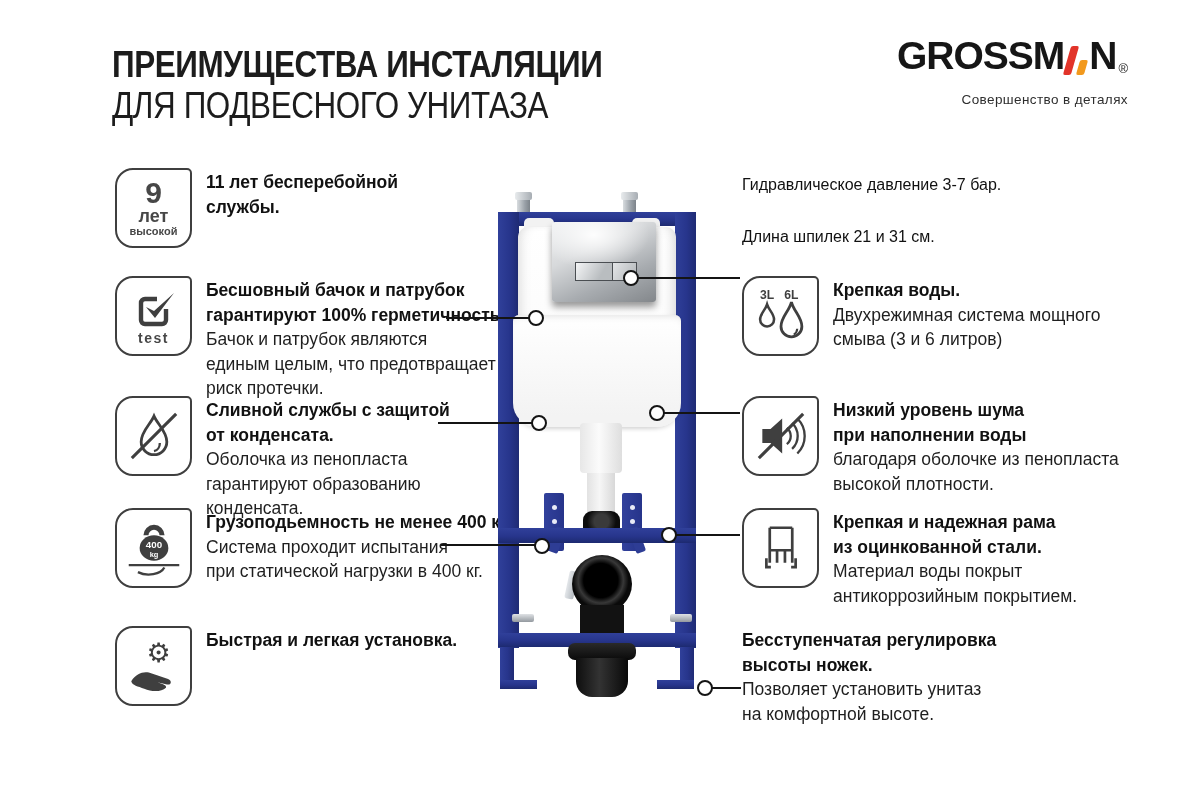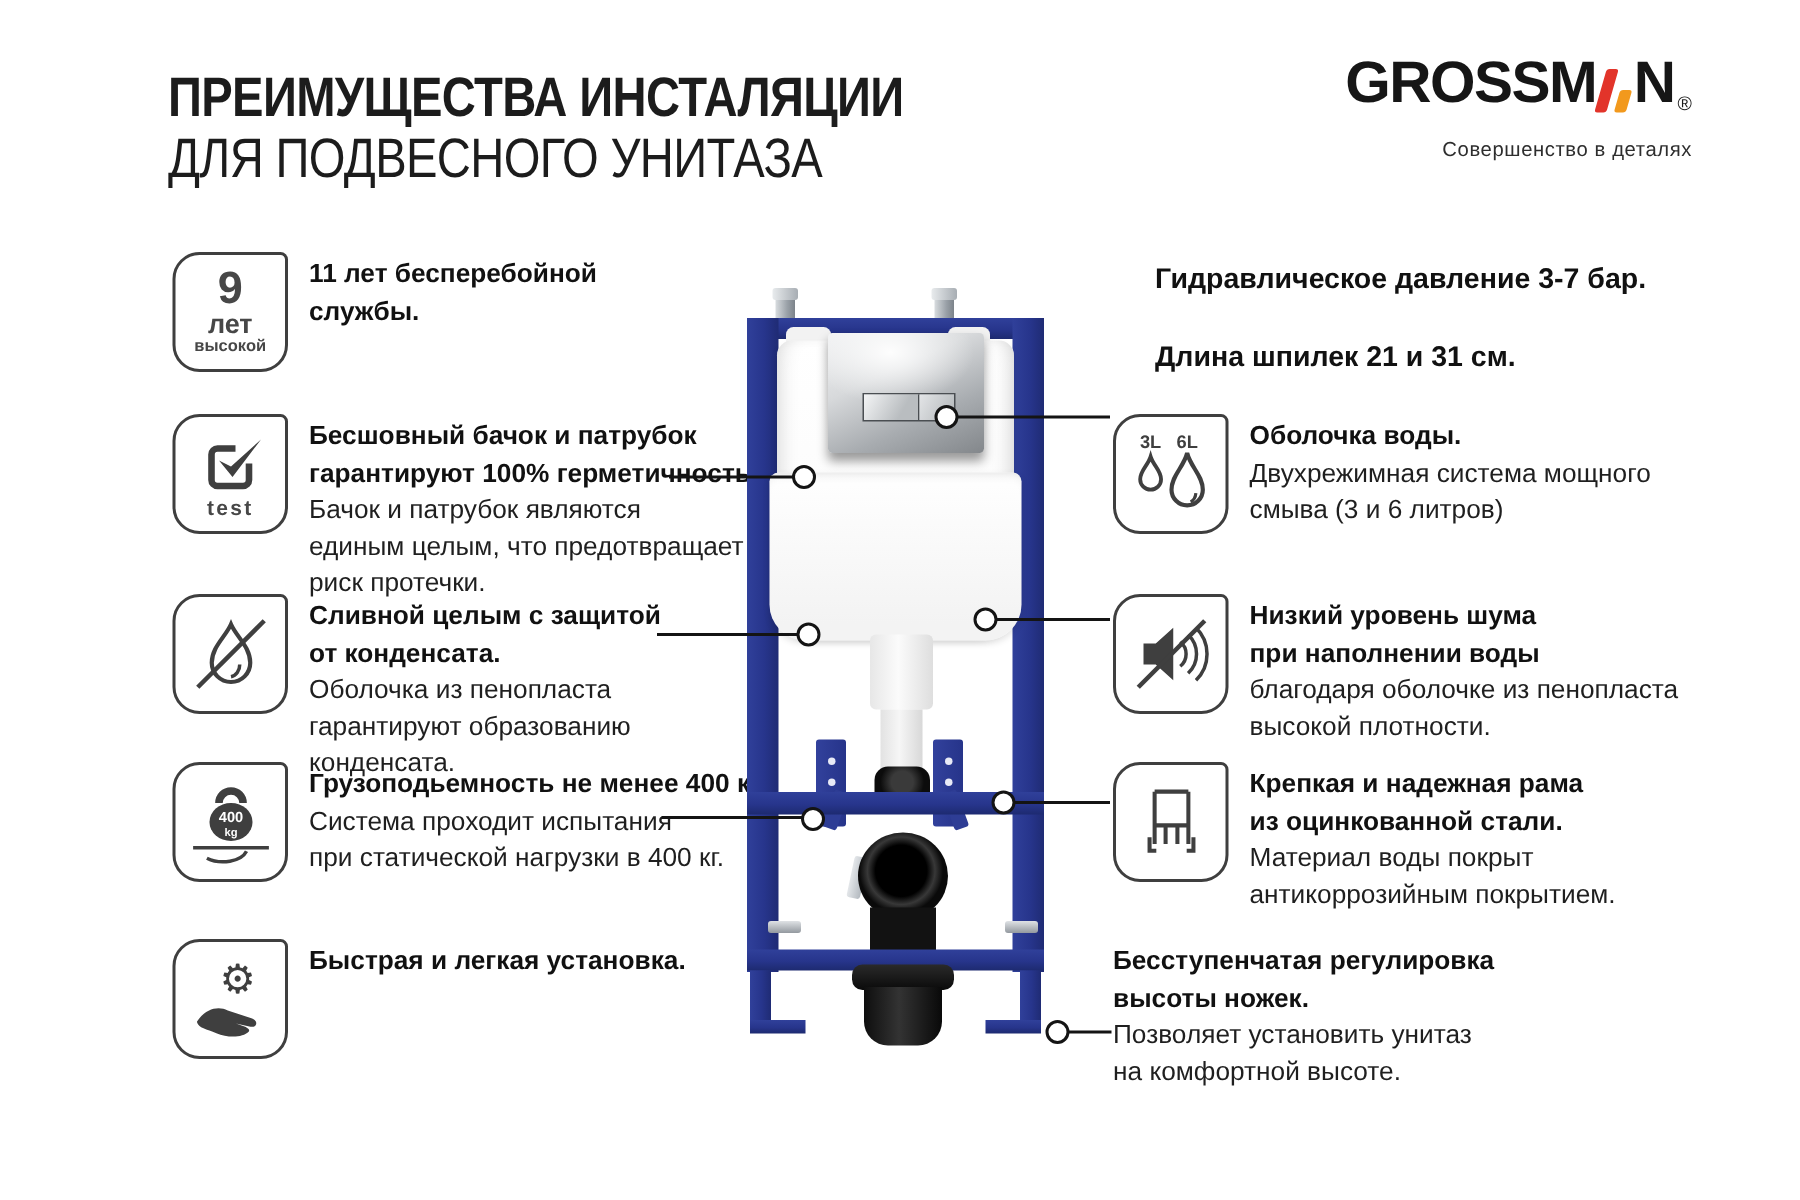--- a/index.html
+++ b/index.html
@@ -24,21 +24,21 @@
   .logo-tagline { font-size:13.5px; color:#2e2e2e; letter-spacing:0.4px; margin-top:16px; }
 
   
   .feature { display:flex; align-items:flex-start; }
   .icon-box { flex:0 0 77px; width:77px; height:80px; border:2.5px solid #3f3f3f;
               border-radius:18px 5px 18px 18px; display:flex; flex-direction:column;
               align-items:center; justify-content:center; color:#474747; background:#fff; }
   .feat-text { margin-left:14px; padding-top:2px; }
   .feat-bold { font-size:17.5px; font-weight:700; line-height:24.5px; white-space:pre-line; color:#111; }
   .feat-reg  { font-size:17.5px; font-weight:400; line-height:24.5px; white-space:pre-line; color:#1f1f1f; }
-  .spec { font-size:19px; font-weight:700; color:#111;margin-left:28px; }
+  .spec { font-size:16px; font-weight:400; color:#111; }
 
   
   .ten-big { font-size:30px; font-weight:700; line-height:28px; }
   .ten-mid { font-size:18px; font-weight:700; line-height:18px; }
   .ten-small { font-size:11px; font-weight:700; line-height:13px; }
   
   .test-label { font-size:14px; font-weight:700; letter-spacing:1.5px; line-height:13px; margin-top:1px; }
   
   .gear-glyph { font-size:27px; line-height:26px; color:#3f3f3f; margin-left:10px; }
 
@@ -141,21 +141,21 @@
 
 <div class="abs feature" style="left:115px; top:396px;">
   <div class="icon-box">
     <svg width="56" height="60" viewBox="0 0 48 50">
       <path class="ln" d="M24 8 C21 15 13 21 13 30 a11 11 0 0 0 22 0 C35 21 27 15 24 8 Z"></path>
       <path class="ln" style="stroke-width:2" d="M29 31 a6 7 0 0 1 -5 7"></path>
       <line class="ln" style="stroke-width:2.6" x1="5" y1="44" x2="43" y2="6"></line>
     </svg>
   </div>
   <div class="feat-text">
-    <div class="feat-bold">Сливной целым с защитой
+    <div class="feat-bold">Сливной службы с защитой
 от конденсата.</div>
     <div class="feat-reg">Оболочка из пенопласта
 гарантируют образованию
 конденсата.</div>
   </div>
 </div>
 
 <div class="abs feature" style="left:115px; top:508px;">
   <div class="icon-box">
     <svg width="56" height="62" viewBox="0 0 48 54">
@@ -193,21 +193,21 @@
   <div class="icon-box">
     <svg width="58" height="64" viewBox="0 0 50 54">
       <text x="13" y="12" text-anchor="middle" font-size="10.5" font-weight="bold" fill="#3f3f3f">3L</text>
       <text x="34" y="12" text-anchor="middle" font-size="10.5" font-weight="bold" fill="#3f3f3f">6L</text>
       <path class="ln" style="stroke-width:2.2" d="M13 17 C11.5 22 7 25 7 30 a6 6 0 0 0 12 0 C19 25 14.5 22 13 17 Z"></path>
       <path class="ln" style="stroke-width:2.4" d="M34 15 C32 23 25 28 25 36 a9 9 0 0 0 18 0 C43 28 36 23 34 15 Z"></path>
       <path class="ln" style="stroke-width:1.8" d="M39 38 a5 6 0 0 1 -3 5"></path>
     </svg>
   </div>
   <div class="feat-text">
-    <div class="feat-bold">Оболочка воды.</div>
+    <div class="feat-bold">Крепкая воды.</div>
     <div class="feat-reg">Двухрежимная система мощного
 смыва (3 и 6 литров)</div>
   </div>
 </div>
 
 <div class="abs feature" style="left:742px; top:396px;">
   <div class="icon-box">
     <svg width="56" height="56" viewBox="0 0 48 48">
       <path class="fl" d="M8 18 v12 h7 l10 9 V9 l-10 9 z"></path>
       <path class="ln" style="stroke-width:2" d="M29 17 a9 9 0 0 1 0 14"></path>

